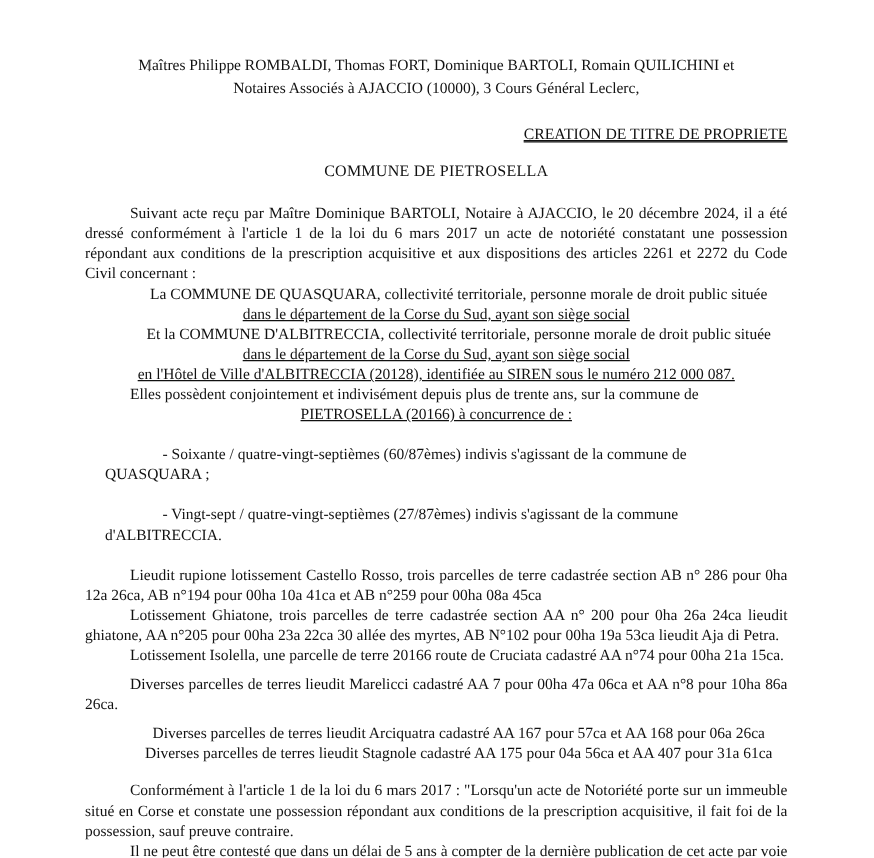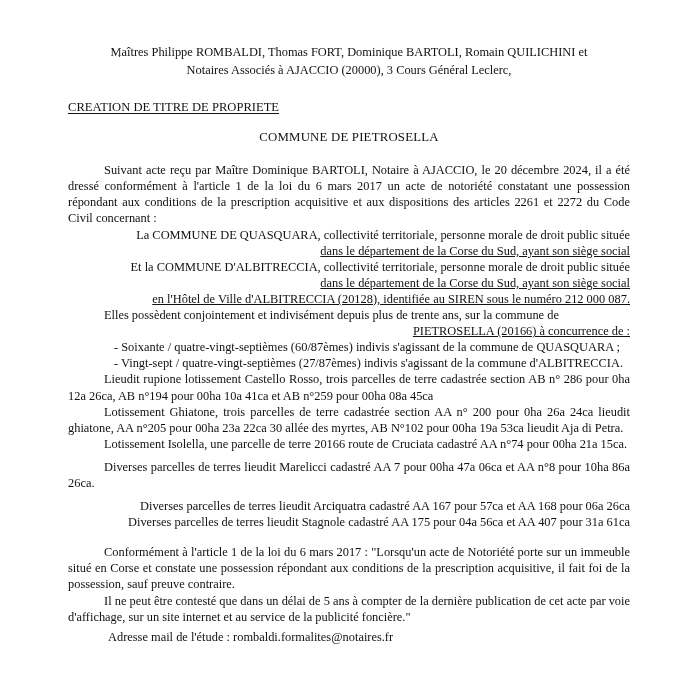--- a/index.html
+++ b/index.html
@@ -35,24 +35,25 @@
     text-align: center;
     font-size: 12.4px;
     line-height: 17.6px;
     margin: 0;
   }
   .header-line {
     display: block;
     white-space: nowrap;
   }
   .title-main {
-    text-align: left;
+    text-align: right;
     font-size: 12.6px;
     line-height: 16px;
     margin: 20px 0 0 0;
+    text-decoration: underline;
   }
   .title-main span {
     text-decoration: underline;
     text-underline-offset: 2px;
   }
   .title-sub {
     text-align: center;
     font-weight: normal;
     font-size: 12.8px;
     line-height: 16px;
@@ -65,47 +66,47 @@
     line-height: 16.1px;
   }
   p.j {
     margin: 0;
     text-align: justify;
     text-justify: inter-word;
     text-indent: 36px;
   }
   p.flow {
     margin: 0;
-    text-align: right;
+    text-align: center;
     text-indent: 36px;
   }
   p.flow.noindent { text-indent: 0; text-decoration: underline; }
   .gap-sm { height: 7px; }
   .gap-md { height: 14px; }
   .bullet-line {
-    margin: 0;
+    margin: 16px;
     text-align: left;
     text-indent: 46px;
   }
   .mailline {
     margin: 4px;
     text-align: left;
     text-indent: 36px;
   }
 </style>
 </head>
 <body>
 
 <div class="page">
 
   <div class="caret"></div>
 
   <div class="header-block">
     <span class="header-line">Maîtres Philippe ROMBALDI, Thomas FORT, Dominique BARTOLI, Romain QUILICHINI et</span>
-    <span class="header-line">Notaires Associés à AJACCIO (20000), 3 Cours Général Leclerc,</span>
+    <span class="header-line">Notaires Associés à AJACCIO (10000), 3 Cours Général Leclerc,</span>
   </div>
 
   <div class="title-main">
     <span>CREATION DE TITRE DE PROPRIETE</span>
   </div>
 
   <div class="title-sub">COMMUNE DE PIETROSELLA</div>
 
   <div class="body-block">
 

